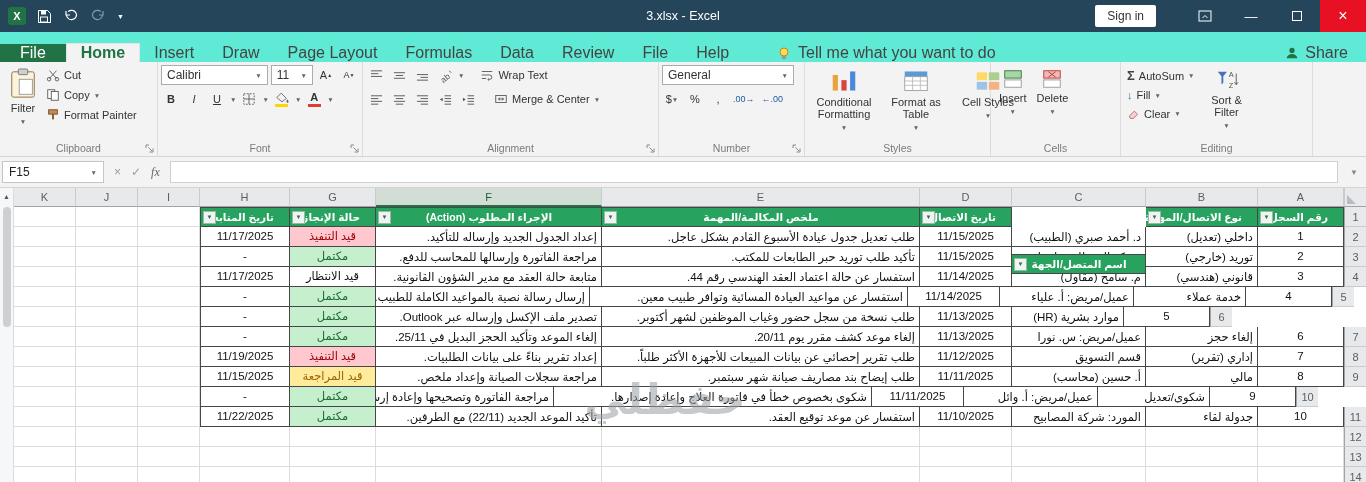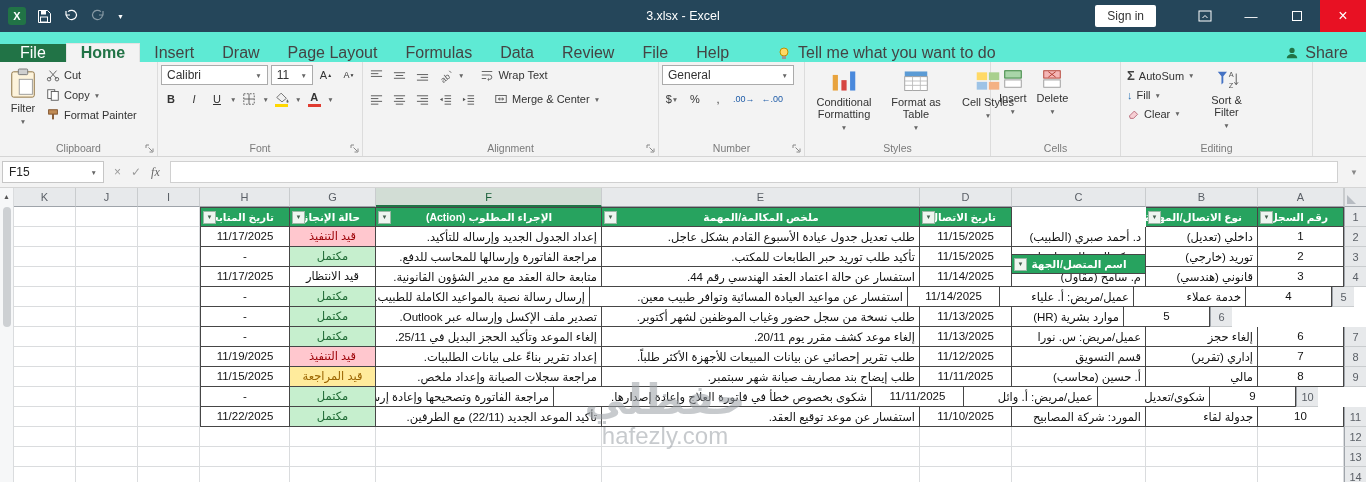--- a/index.html
+++ b/index.html
@@ -719,14 +719,13 @@
         <div class="xl-cell empty" style="width: 134px;"></div>
         <div class="xl-cell empty" style="width: 112px;"></div>
         <div class="xl-cell empty" style="width: 86px;"></div>
         <div class="xl-rownum">14</div>
       </div>
     </div>
 </div>
 
 <div class="watermark">
   <div class="wm-ar">حفظلي</div>
-  <div class="wm-en">hafezly.com</div>
 </div>
 
 </body></html>

